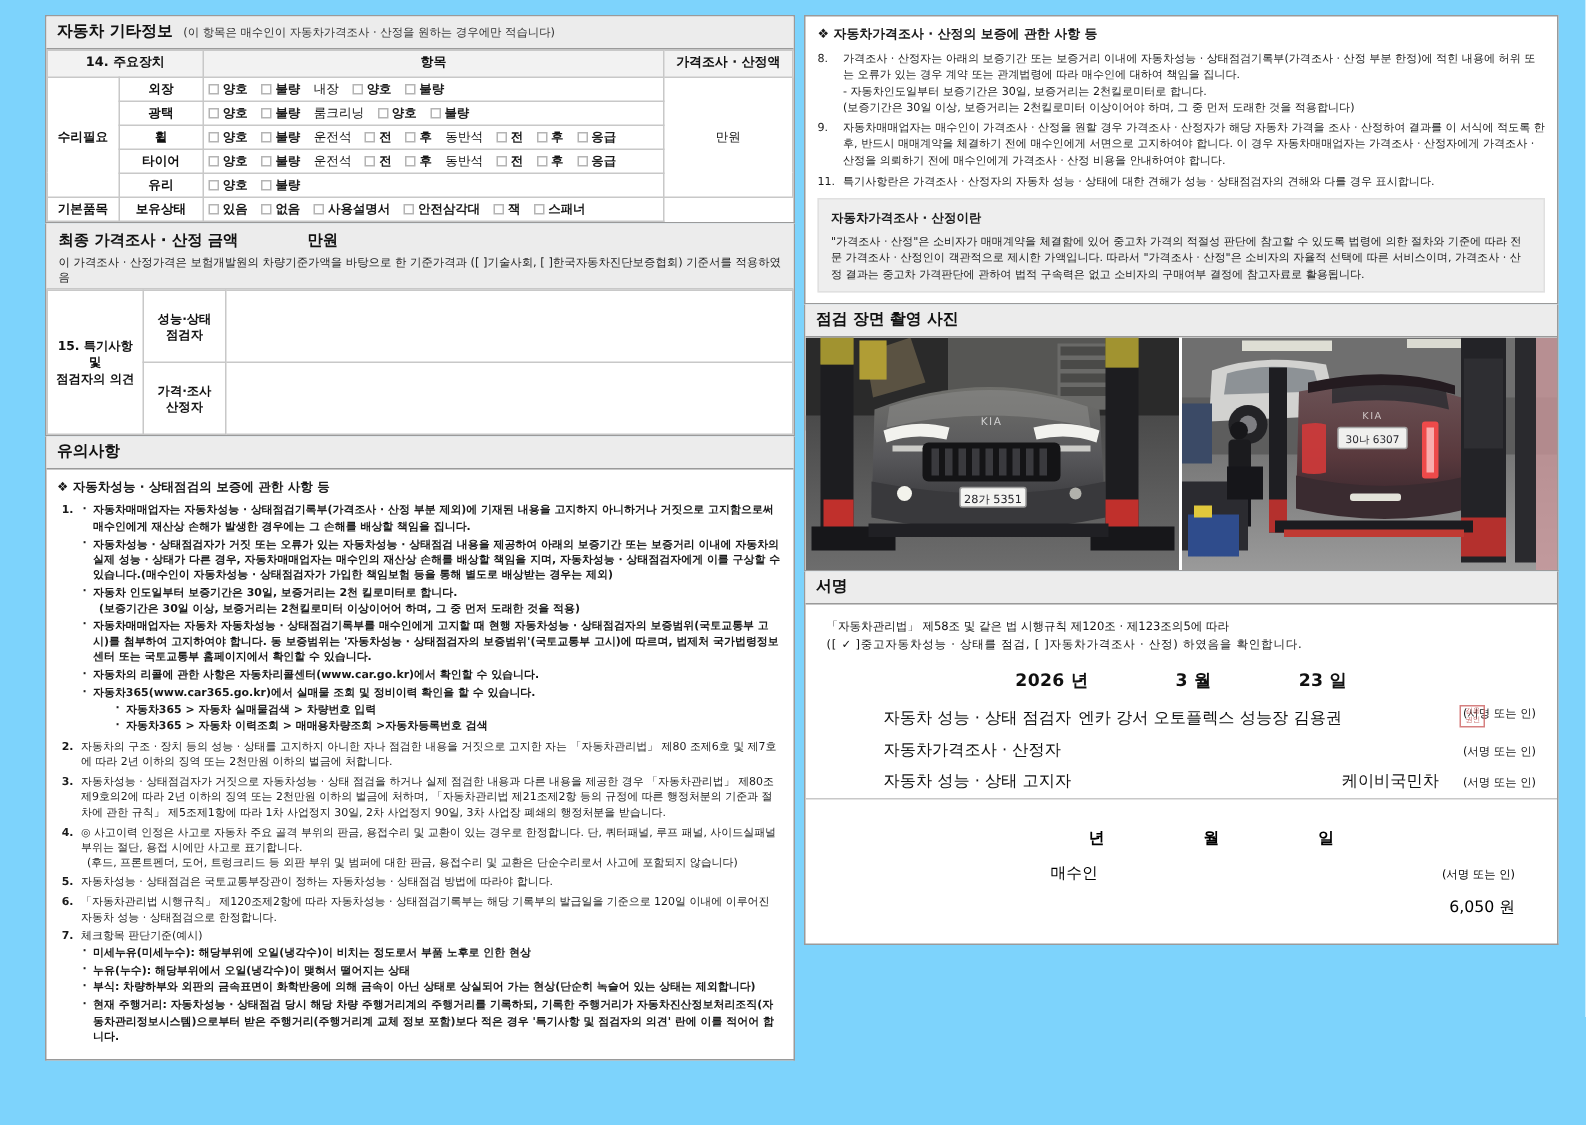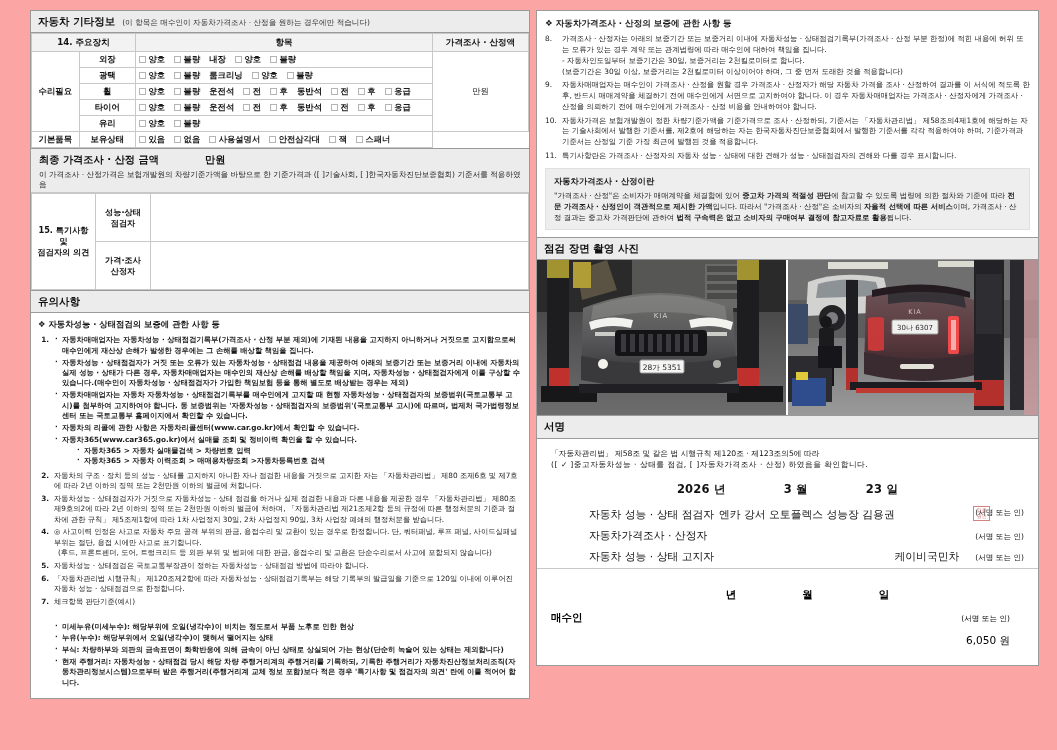--- a/index.html
+++ b/index.html
@@ -6,21 +6,21 @@
   html, body {
     margin: 0; padding: 0;
     background: #ffffff;
     font-family: "DejaVu Sans", "Liberation Sans", sans-serif;
   }
   body { width: 1057px; height: 750px; overflow: hidden; }
 
   .page {
     position: relative;
     width: 1057px; height: 750px;
-    background: #fca5a5;
+    background: #7dd3fc;
     display: flex;
     gap: 6px;
     padding: 10px 24px 8px 30px;
   }
 
   .col-left { width: 500px; flex: 0 0 500px; }
   .col-right { width: 503px; flex: 0 0 503px; }
 
   
   .panel {
@@ -86,23 +86,23 @@
     font-size: 8.3px;
   }
   .cb .box {
     width: 7px; height: 7px;
     border: 1px solid #b4b4b4;
     background: #fff;
     display: inline-block;
     flex: 0 0 7px;
   }
   .cb .txt { font-weight: bold; font-size: 8.3px; color:#1a1a1a; }
-  .cellname { font-weight: bold; font-size: 8.4px; white-space: nowrap; text-align: right; }
-
-  .w-amt { width: 96px; }
+  .cellname { font-weight: normal; font-size: 8.4px; white-space: nowrap; text-align: right; }
+
+  .w-amt { width: 86px; }
   .amt-cell {
     text-align: center;
     font-size: 8.3px;
     font-weight: bold;
   }
 
   
   .finalbar {
     background: #ececec;
     border-bottom: 1px solid #c8c8c8;
@@ -181,21 +181,21 @@
 
   .defbox {
     background: #eeeeee;
     border: 1px solid #e0e0e0;
     padding: 6px 8px;
     margin-top: 6px;
     font-size: 7.4px;
     line-height: 1.5;
   }
   .defbox .dt { font-weight: bold; font-size: 8.3px; margin-bottom: 3px; }
-  .defbox b { font-weight: bold; }
+  .defbox b { font-weight: normal; }
 
   
   .photos { display: flex; gap: 2px; background:#fff; padding: 0; }
   .photo { position: relative; overflow: hidden; height: 155px; }
   .photo.p1 { flex: 0 0 249px; }
   .photo.p2 { flex: 1 1 auto; }
 
   
   .sign { padding: 9px 14px 9px 14px; font-size: 8.2px; color: #111; }
   .sign .legal { font-size: 7.7px; line-height: 1.5; }
@@ -240,21 +240,21 @@
   .buyer .l1 { font-size: 7.9px; margin-bottom: 9px; }
   .buyer .dateline2 {
     display:flex; justify-content:center; gap: 66px;
     font-size: 10.5px; font-weight: bold; margin-bottom: 9px;
     padding-left: 40px;
   }
   .buyer .brow {
     display: flex; align-items: baseline;
     font-size: 10.5px; margin-bottom: 9px;
   }
-  .buyer .brow .lab { flex: 0 0 330px; text-align: left; font-weight: bold; }
+  .buyer .brow .lab { flex: 0 0 330px; text-align: center; font-weight: normal; }
   .buyer .brow .v { flex: 1 1 auto; text-align: right; padding-right: 14px; }
   .buyer .brow .v.small { font-size: 7.6px; font-weight: normal; }
   .buyer .brow .v.money { font-size: 10.5px; font-weight: normal; }
 </style>
 </head>
 <body>
 
 <div class="page">
 
   <div class="col-left">
@@ -494,20 +494,24 @@
       </div>
       <div class="notes">
         <div class="head">❖ 자동차성능 · 상태점검의 보증에 관한 사항 등</div>
         <ol>
           <li class="num">
             <span class="n">1.</span>
             <span class="body">
               <ul class="sub-ul">
                 <li>자동차매매업자는 자동차성능 · 상태점검기록부(가격조사 · 산정 부분 제외)에 기재된 내용을 고지하지 아니하거나 거짓으로 고지함으로써 매수인에게 재산상 손해가 발생한 경우에는 그 손해를 배상할 책임을 집니다.</li>
                 <li>자동차성능 · 상태점검자가 거짓 또는 오류가 있는 자동차성능 · 상태점검 내용을 제공하여 아래의 보증기간 또는 보증거리 이내에 자동차의 실제 성능 · 상태가 다른 경우, 자동차매매업자는 매수인의 재산상 손해를 배상할 책임을 지며, 자동차성능 · 상태점검자에게 이를 구상할 수 있습니다.(매수인이 자동차성능 · 상태점검자가 가입한 책임보험 등을 통해 별도로 배상받는 경우는 제외)</li>
+                <li>
+                  <span>자동차 인도일부터 보증기간은 30일, 보증거리는 2천 킬로미터로 합니다.</span>
+                  <span class="ind">(보증기간은 30일 이상, 보증거리는 2천킬로미터 이상이어어 하며, 그 중 먼저 도래한 것을 적용)</span>
+                </li>
                 <li>자동차매매업자는 자동차 자동차성능 · 상태점검기록부를 매수인에게 고지할 때 현행 자동차성능 · 상태점검자의 보증범위(국토교통부 고시)를 첨부하여 고지하여야 합니다. 동 보증범위는 '자동차성능 · 상태점검자의 보증범위'(국토교통부 고시)에 따르며, 법제처 국가법령정보센터 또는 국토교통부 홈페이지에서 확인할 수 있습니다.</li>
                 <li>자동차의 리콜에 관한 사항은 자동차리콜센터(www.car.go.kr)에서 확인할 수 있습니다.</li>
                 <li>
                   <span>자동차365(www.car365.go.kr)에서 실매물 조회 및 정비이력 확인을 할 수 있습니다.</span>
                   <ul class="sub-ul2">
                     <li>자동차365 &gt; 자동차 실매물검색 &gt; 차량번호 입력</li>
                     <li>자동차365 &gt; 자동차 이력조회 &gt; 매매용차량조회 &gt;자동차등록번호 검색</li>
                   </ul>
                 </li>
               </ul>
@@ -534,21 +538,21 @@
             <span class="body">자동차성능 · 상태점검은 국토교통부장관이 정하는 자동차성능 · 상태점검 방법에 따라야 합니다.</span>
           </li>
           <li class="num">
             <span class="n">6.</span>
             <span class="body">「자동차관리법 시행규칙」 제120조제2항에 따라 자동차성능 · 상태점검기록부는 해당 기록부의 발급일을 기준으로 120일 이내에 이루어진 자동차 성능 · 상태점검으로 한정합니다.</span>
           </li>
           <li class="num">
             <span class="n">7.</span>
             <span class="body">
               <span>체크항목 판단기준(예시)</span>
-              <ul class="sub-ul" style="margin-top:14px">
+              <ul class="sub-ul" style="margin-top:0">
                 <li class="nobold">미세누유(미세누수): 해당부위에 오일(냉각수)이 비치는 정도로서 부품 노후로 인한 현상</li>
                 <li class="nobold">누유(누수): 해당부위에서 오일(냉각수)이 맺혀서 떨어지는 상태</li>
                 <li class="nobold">부식: 차량하부와 외판의 금속표면이 화학반응에 의해 금속이 아닌 상태로 상실되어 가는 현상(단순히 녹슬어 있는 상태는 제외합니다)</li>
                 <li class="nobold">현재 주행거리: 자동차성능 · 상태점검 당시 해당 차량 주행거리계의 주행거리를 기록하되, 기록한 주행거리가 자동차진산정보처리조직(자동차관리정보시스템)으로부터 받은 주행거리(주행거리계 교체 정보 포함)보다 적은 경우 '특기사항 및 점검자의 의견' 란에 이를 적어어 합니다.</li>
               </ul>
             </span>
           </li>
         </ol>
       </div>
     </div>
@@ -564,24 +568,20 @@
             <span class="n">8.</span>
             <span class="body">
               <span>가격조사 · 산정자는 아래의 보증기간 또는 보증거리 이내에 자동차성능 · 상태점검기록부(가격조사 · 산정 부분 한정)에 적힌 내용에 허위 또는 오류가 있는 경우 계약 또는 관계법령에 따라 매수인에 대하여 책임을 집니다.</span>
               <span style="display:block">- 자동차인도일부터 보증기간은 30일, 보증거리는 2천킬로미터로 합니다.</span>
               <span style="display:block">(보증기간은 30일 이상, 보증거리는 2천킬로미터 이상이어야 하며, 그 중 먼저 도래한 것을 적용합니다)</span>
             </span>
           </li>
           <li class="num">
             <span class="n">9.</span>
             <span class="body">자동차매매업자는 매수인이 가격조사 · 산정을 원할 경우 가격조사 · 산정자가 해당 자동차 가격을 조사 · 산정하여 결과를 이 서식에 적도록 한 후, 반드시 매매계약을 체결하기 전에 매수인에게 서면으로 고지하여야 합니다. 이 경우 자동차매매업자는 가격조사 · 산정자에게 가격조사 · 산정을 의뢰하기 전에 매수인에게 가격조사 · 산정 비용을 안내하여야 합니다.</span>
-          </li>
-          <li class="num">
-            <span class="n">10.</span>
-            <span class="body">자동차가격은 보험개발원이 정한 차량기준가액을 기준가격으로 조사 · 산정하되, 기준서는 「자동차관리법」 제58조의4제1호에 해당하는 자는 기술사회에서 발행한 기준서를, 제2호에 해당하는 자는 한국자동차진단보증협회에서 발행한 기준서를 각각 적용하여야 하며, 기준가격과 기준서는 산정일 기준 가장 최근에 발행된 것을 적용합니다.</span>
           </li>
           <li class="num">
             <span class="n">11.</span>
             <span class="body">특기사항란은 가격조사 · 산정자의 자동차 성능 · 상태에 대한 견해가 성능 · 상태점검자의 견해와 다를 경우 표시합니다.</span>
           </li>
         </ol>
 
         <div class="defbox">
           <div class="dt">자동차가격조사 · 산정이란</div>
           <div id="def-text"><span>"가격조사 · 산정"은 소비자가 매매계약을 체결함에 있어 </span><b>중고차 가격의 적절성 판단</b><span>에 참고할 수 있도록 법령에 의한 절차와 기준에 따라 </span><b>전문 가격조사 · 산정인이 객관적으로 제시한 가액</b><span>입니다. 따라서 "가격조사 · 산정"은 소비자의 </span><b>자율적 선택에 따른 서비스</b><span>이며, 가격조사 · 산정 결과는 중고차 가격판단에 관하여 </span><b>법적 구속력은 없고 소비자의 구매여부 결정에 참고자료로 활용</b><span>됩니다.</span></div>

